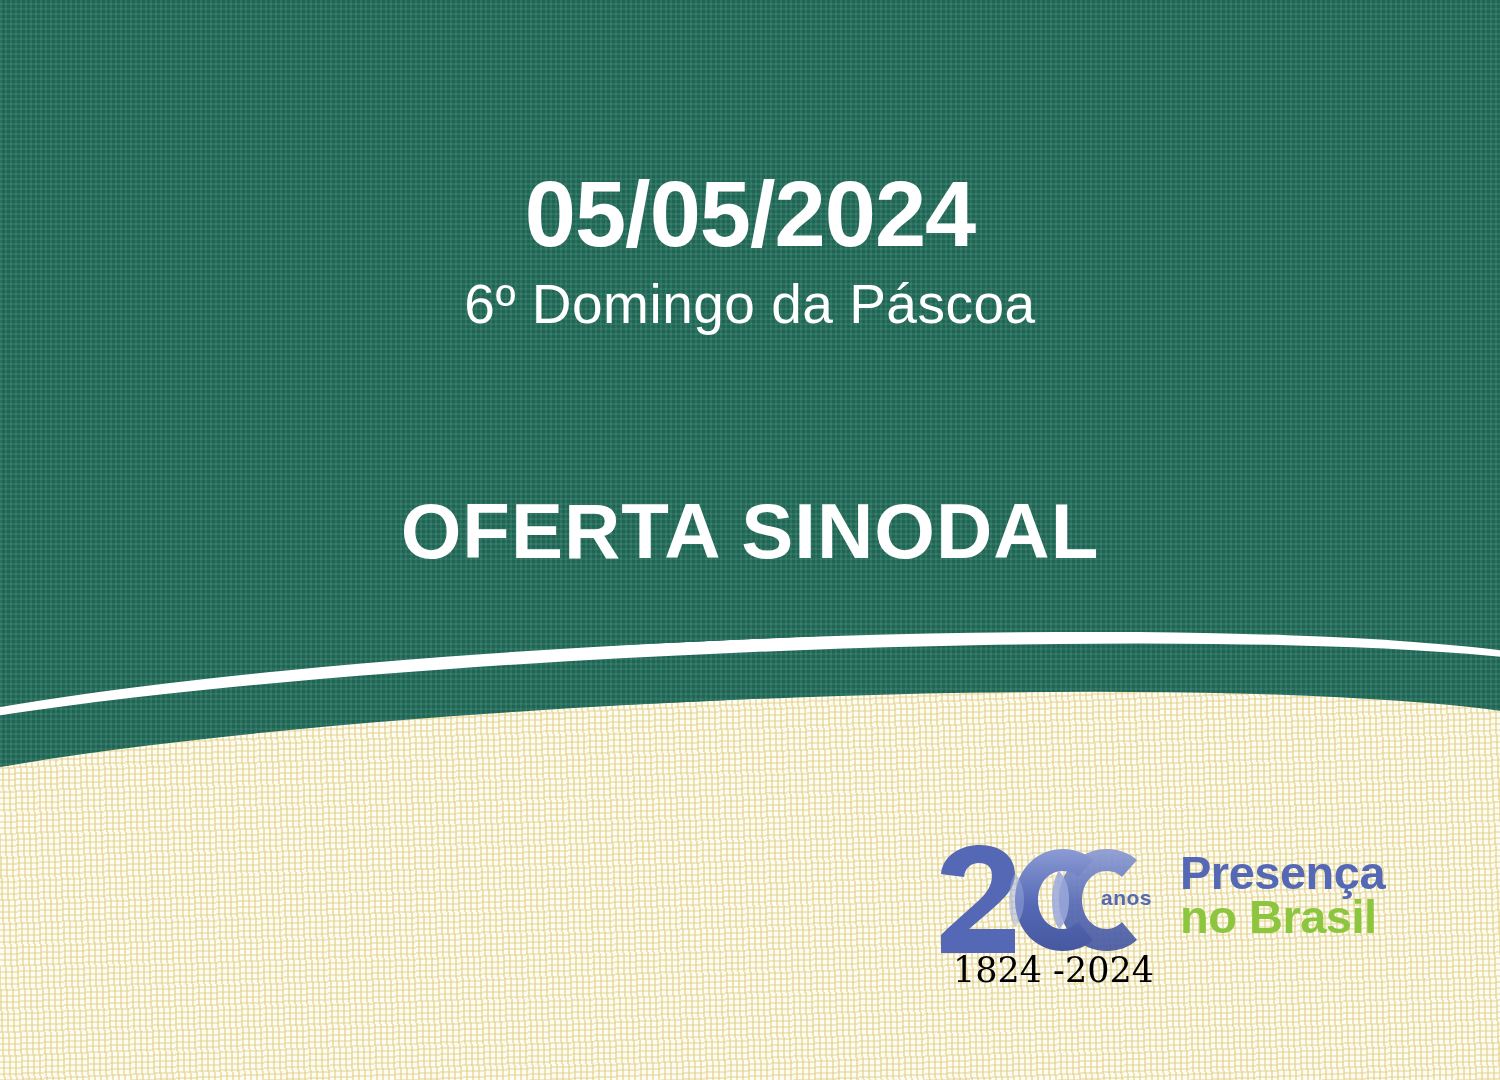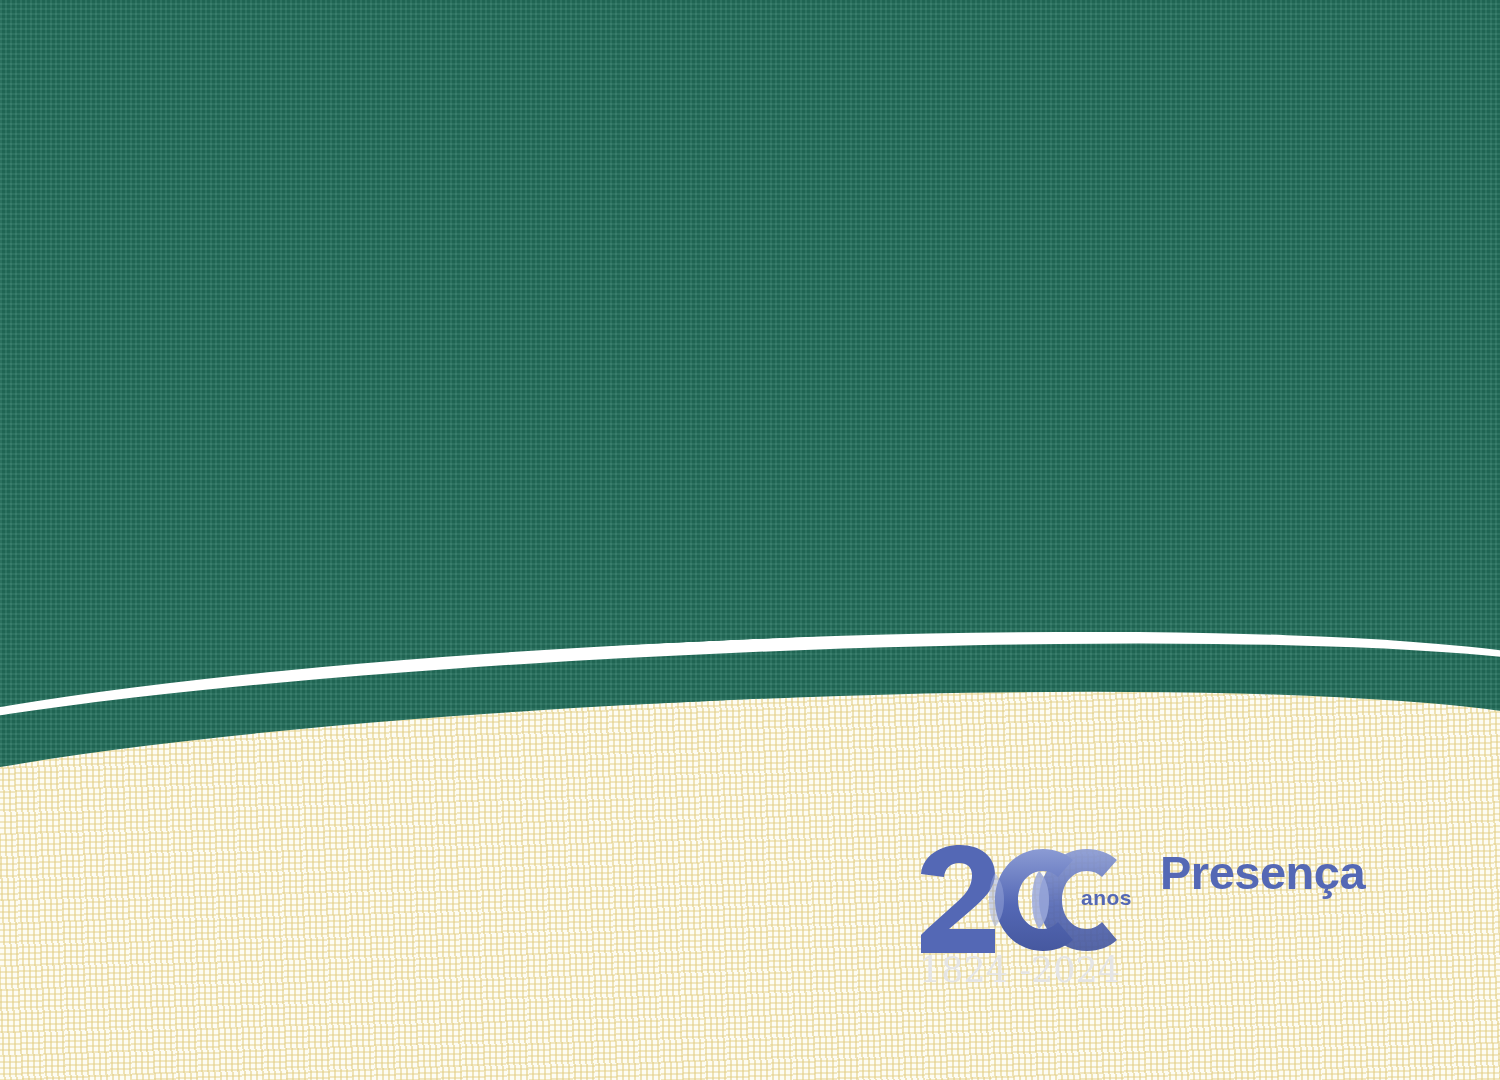--- a/index.html
+++ b/index.html
@@ -110,21 +110,21 @@
     font-size: 78px;
     font-weight: bold;
     color: #ffffff;
     letter-spacing: 1px;
     line-height: 1.0;
   }
 
   
   .logo-lockup {
     position: absolute;
-    left: 915px;
+    left: 935px;
     top: 843px;
     width: 520px;
     height: 165px;
     display: flex;
     align-items: flex-start;
   }
 
   .logo-mark-col {
     position: relative;
     width: 225px;
@@ -147,25 +147,25 @@
     color: #5468b5;
     letter-spacing: 0.5px;
     line-height: 1;
   }
 
   .years-range {
     position: absolute;
     left: 4px;
     top: 110px;
     width: 215px;
-    text-align: left;
+    text-align: right;
     font-family: "DejaVu Serif", serif;
     font-size: 35px;
     font-weight: normal;
-    color: #e5e5e5;
+    color: #000000;
     letter-spacing: 0px;
     line-height: 1;
   }
 
   .wordmark {
     margin-left: 20px;
     padding-top: 8px;
   }
   .wordmark div {
     font-size: 47px;
@@ -180,21 +180,26 @@
 <body>
 
 <div id="poster">
 
   <div class="green-bg"></div>
 
   <div class="cream-region"></div>
 
   <div class="white-arc"></div>
 
-
+  <div class="headline">
+    <p class="date-line">05/05/2024</p>
+    <p class="subtitle-line">6º Domingo da Páscoa</p>
+  </div>
+
+  <div class="main-title">OFERTA SINODAL</div>
 
   <div class="logo-lockup">
 
     <div class="logo-mark-col">
 
       <svg class="logo-200-svg" width="225" height="115" viewBox="0 0 225 115">
         <defs>
           <linearGradient id="ribA" x1="0" y1="0" x2="0" y2="1">
             <stop offset="0%" stop-color="#8b9bd4"></stop>
             <stop offset="55%" stop-color="#5468b5"></stop>
@@ -226,17 +231,18 @@
                  C76 77, 74 68, 74 57 C74 46, 76 37, 80 30 Z" fill="#9aa8da" opacity="0.5"></path>
       </svg>
 
       <div class="anos-label">anos</div>
 
       <div class="years-range">1824 -2024</div>
     </div>
 
     <div class="wordmark">
       <div class="wm-blue">Presença</div>
+      <div class="wm-green">no Brasil</div>
     </div>
 
   </div>
 
 </div>
 
 </body></html>

